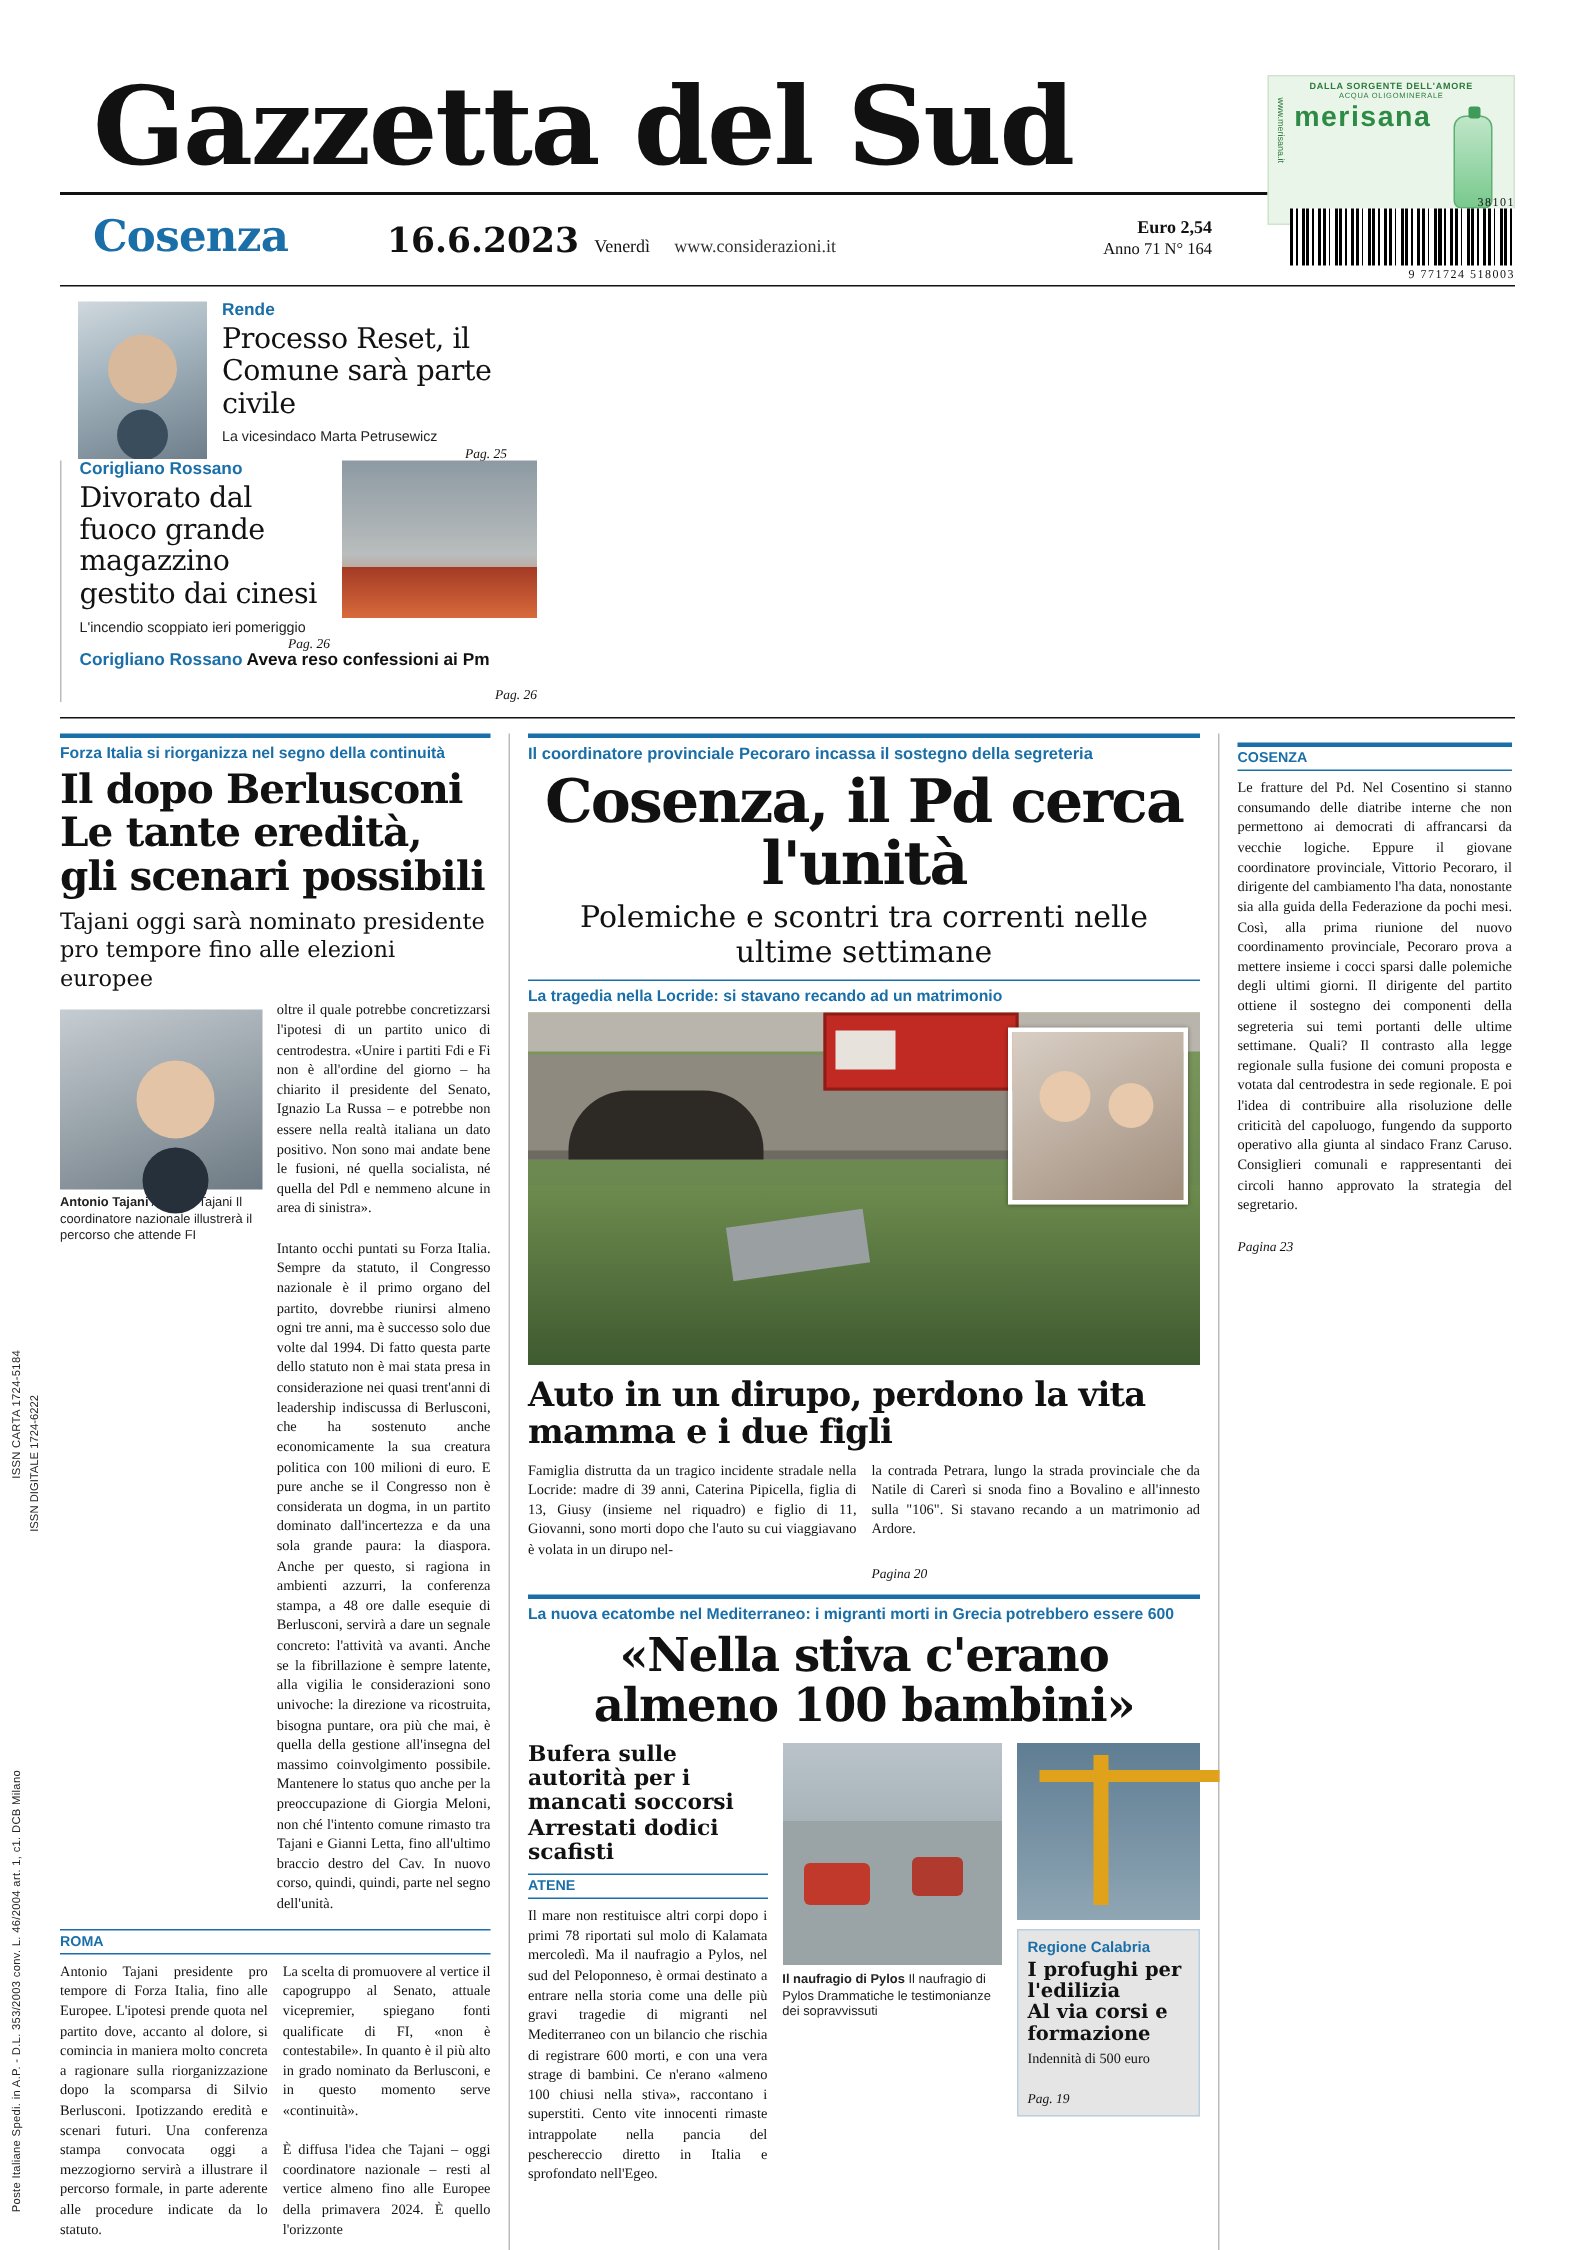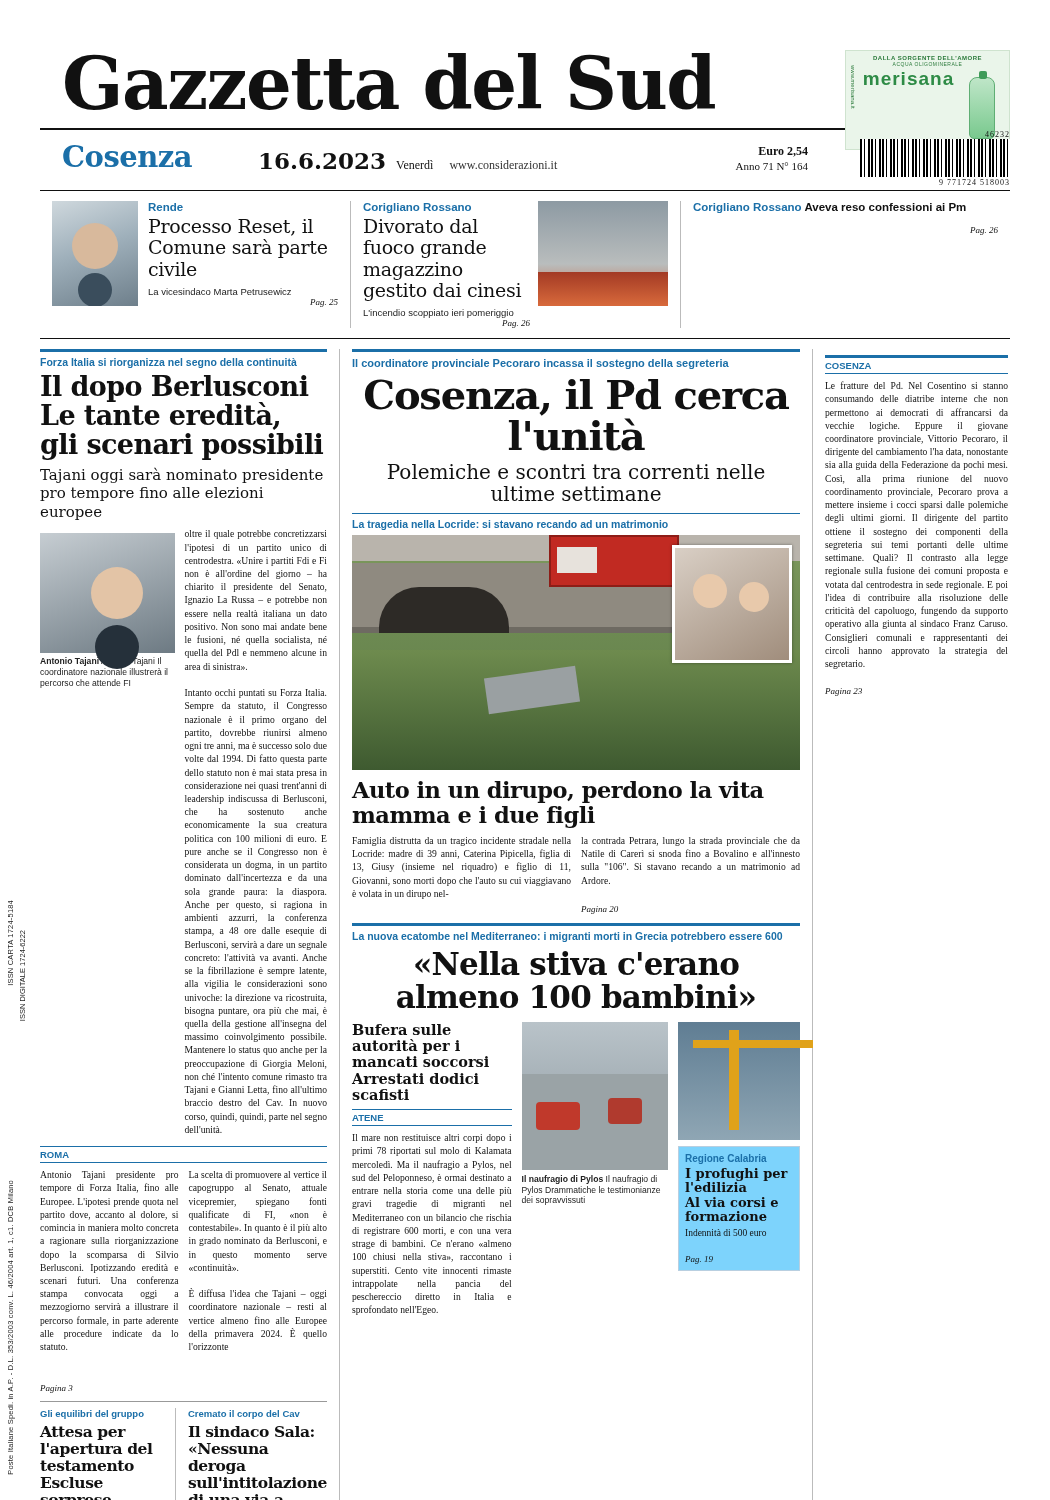--- a/index.html
+++ b/index.html
@@ -77,21 +77,21 @@
   }
   .priceblock .p1 { font-weight:700; font-size:12px;}
   .barcode { position:absolute; right:0; top:0; text-align:right;}
   .barcode .issue { font-size:8px; letter-spacing:1px; }
   .bars { height:38px; width:150px; margin-left:auto;
     background:repeating-linear-gradient(90deg,#000 0 2px,#fff 2px 4px,#000 4px 5px,#fff 5px 8px,#000 8px 10px,#fff 10px 11px);
   }
   .barcode .num { font-size:8px; letter-spacing:1px; margin-top:1px;}
 
   
-  .teasers { display:flex; gap:0; margin-top:10px; border-top:1px solid #111; padding-top:10px; }
+  .teasers { display:flex; gap:0; margin-top:10px; border-top:1px solid #111; padding-top:10px;flex-direction:column; }
   .teaser { padding:0 12px; position:relative; }
   .teaser + .teaser { border-left:1px solid #bbb; }
   .t1 { width:310px; display:flex; gap:10px; }
   .t2 { width:330px; display:flex; gap:8px;}
   .t3 { width:330px; }
   .kicker { font-family:"Liberation Sans",sans-serif; font-weight:700; font-size:11.5px; color:#1b6fa8; }
   .teaser h3 {
     font-family:"DejaVu Serif",serif; font-weight:400; font-size:19px;
     line-height:1.12; margin:3px 0 0 0; letter-spacing:-.3px;
   }
@@ -202,21 +202,21 @@
   .mig-c2 { width:156px; }
   .mig-c3 { width:130px; }
   .mig-title { font-family:"DejaVu Serif",serif; font-weight:700; font-size:14.5px; line-height:1.12; margin-bottom:5px;}
   .boat-photo { width:100%; height:148px; background:linear-gradient(180deg,#b9c3c9,#8b979e); position:relative; overflow:hidden;}
   .boat-photo .deck{position:absolute;left:0;bottom:0;width:100%;height:96px;background:#9aa3a6;}
   .boat-photo .tent{position:absolute;left:14px;bottom:40px;width:44px;height:28px;background:#c0392b;border-radius:4px;}
   .boat-photo .tent2{position:absolute;right:26px;bottom:46px;width:34px;height:26px;background:#b03a2e;border-radius:4px;}
   .crane-photo { width:100%; height:118px; background:linear-gradient(180deg,#5f7d93,#8fa6b4); position:relative;}
   .crane-photo .mast{position:absolute;left:42%;top:8px;width:10px;height:100px;background:#e0a21a;}
   .crane-photo .arm{position:absolute;left:12%;top:18px;width:120px;height:8px;background:#e0a21a;}
-  .calabria-box { background:#7dd3fc; border:1px solid #b9cfe0; padding:6px; margin-top:6px;}
+  .calabria-box { background:#e5e5e5; border:1px solid #b9cfe0; padding:6px; margin-top:6px;}
   .calabria-box .lab { font-family:"Liberation Sans",sans-serif; font-weight:700; font-size:10px; color:#1b6fa8;}
   .calabria-box .t { font-family:"DejaVu Serif",serif; font-weight:700; font-size:13px; line-height:1.1; margin-top:3px;}
   .calabria-box .s { font-size:9.5px; margin-top:4px;}
   h2.bh {
     font-family:"DejaVu Serif",serif; font-weight:700; font-size:20px; line-height:1.1; margin:4px 0 6px;
     letter-spacing:-.4px;
   }
 
   
   .vert-left {
@@ -253,21 +253,21 @@
     <div class="dateblock">
       <span class="d">16.6.2023</span>
       <span class="wd">Venerdì</span>
       <span class="web">www.considerazioni.it</span>
     </div>
     <div class="priceblock">
       <div class="p1">Euro 2,54</div>
       <div>Anno 71 N° 164</div>
     </div>
     <div class="barcode">
-      <div class="issue">46232</div>
+      <div class="issue">38101</div>
       <div class="bars"></div>
       <div class="num">9 771724 518003</div>
     </div>
   </div>
 
   <div class="teasers">
     <div class="teaser t1">
       <div class="tphoto woman"></div>
       <div>
         <div class="kicker">Rende</div>

